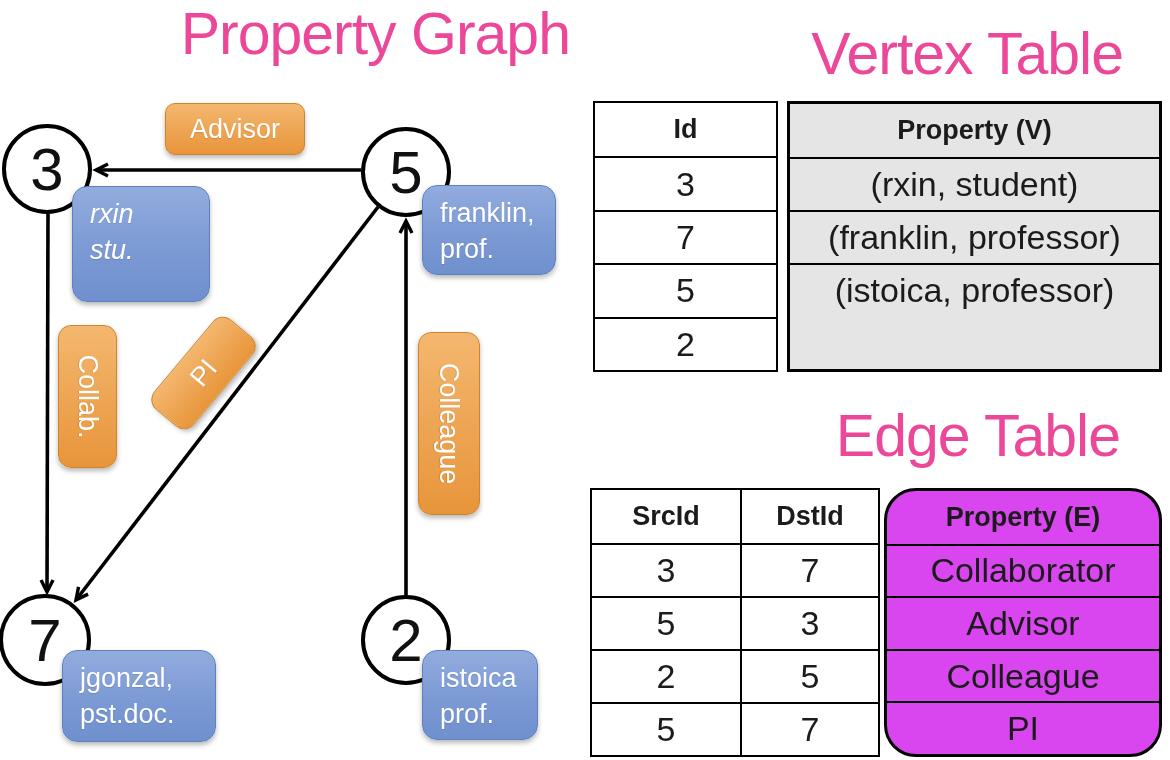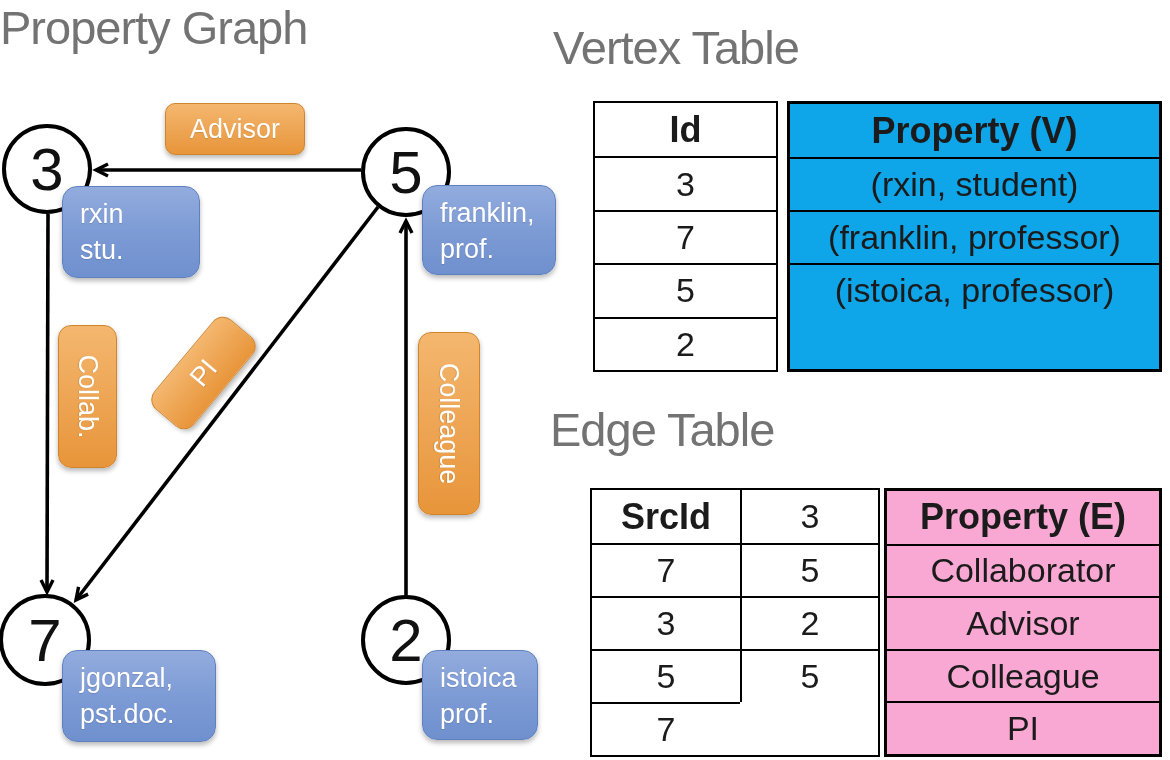--- a/index.html
+++ b/index.html
@@ -1,22 +1,22 @@
 <!DOCTYPE html>
 <html><head>
 <meta charset="utf-8">
 <style>
   html,body{margin:0;padding:0;background:#fff;}
   #canvas{
     position:relative;width:1170px;height:760px;background:#fff;overflow:hidden;
     font-family:"Liberation Sans",sans-serif;color:#1c1c1c;
   }
   .title{
-    position:absolute;font-size:47px;letter-spacing:-1px;text-align:left;
-    color:#737373;white-space:nowrap;
+    position:absolute;font-size:59px;letter-spacing:-1px;text-align:right;
+    color:#ec4899;white-space:nowrap;
   }
   
   #edges{position:absolute;left:0;top:0;z-index:1;}
   .vertex{
     position:absolute;z-index:2;background:#fff;border:4px solid #000;border-radius:50%;
     display:flex;align-items:center;justify-content:center;box-sizing:border-box;
     font-size:60px;color:#111;
   }
   .elabel{
     position:absolute;z-index:3;display:flex;align-items:center;justify-content:center;
@@ -38,23 +38,23 @@
   
   .tbox{
     position:absolute;box-sizing:border-box;border:2px solid #000;background:#fff;
     display:grid;grid-template-rows:repeat(5,1fr);
   }
   .cell{
     display:flex;align-items:center;justify-content:center;
     border-top:2px solid #000;font-size:34px;color:#1b1b1b;
   }
   .tbox.single .cell:first-child{border-top:none;}
-  .cell.hdr{font-weight:700;font-size:36px;}
-  #vt-prop{background:#0ea5e9;border-width:3px;}
-  #et-prop{background:#f9a8d4;border-width:3px;}
+  .cell.hdr{font-weight:700;font-size:27px;}
+  #vt-prop{background:#e5e5e5;border-width:3px;}
+  #et-prop{background:#d946ef;border-width:3px;border-radius:32px;}
   #et-left{grid-template-columns:148px 1fr;}
   #et-left .cell{border-top:none;text-align:center;}
   #et-left .cell:nth-child(n+3){border-top:2px solid #000;}
   #et-left .cell:nth-child(even){border-left:2px solid #000;}
 </style>
 </head>
 <body>
 
 <div id="canvas">
 
@@ -91,21 +91,21 @@
   <div class="elabel" style="left:58px;top:325px;width:59px;height:143px;">
     <span class="vert">Collab.</span>
   </div>
   <div class="elabel" style="left:145px;top:347px;width:117px;height:52px;transform:rotate(-50deg);">
     <span>PI</span>
   </div>
   <div class="elabel" style="left:418px;top:332px;width:62px;height:183px;">
     <span class="vert">Colleague</span>
   </div>
 
-  <div class="vlabel" style="left:62px;top:186px;width:138px;height:92px;">
+  <div class="vlabel" style="left:72px;top:186px;width:138px;height:116px;font-style:italic;">
     <span>rxin</span>
     <span>stu.</span>
   </div>
   <div class="vlabel" style="left:422px;top:185px;width:134px;height:90px;">
     <span>franklin,</span>
     <span>prof.</span>
   </div>
   <div class="vlabel" style="left:62px;top:650px;width:154px;height:92px;">
     <span>jgonzal,</span>
     <span>pst.doc.</span>
@@ -129,20 +129,21 @@
     <div class="cell hdr">Property (V)</div>
     <div class="cell">(rxin, student)</div>
     <div class="cell">(franklin, professor)</div>
     <div class="cell">(istoica, professor)</div>
   </div>
 
   <div class="title" style="left:550px;top:402px;width:570px;">Edge Table</div>
 
   <div class="tbox" id="et-left" style="left:590px;top:488px;width:290px;height:269px;">
     <div class="cell hdr">SrcId</div>
+    <div class="cell hdr">DstId</div>
     <div class="cell">3</div>
     <div class="cell">7</div>
     <div class="cell">5</div>
     <div class="cell">3</div>
     <div class="cell">2</div>
     <div class="cell">5</div>
     <div class="cell">5</div>
     <div class="cell">7</div>
   </div>
 

